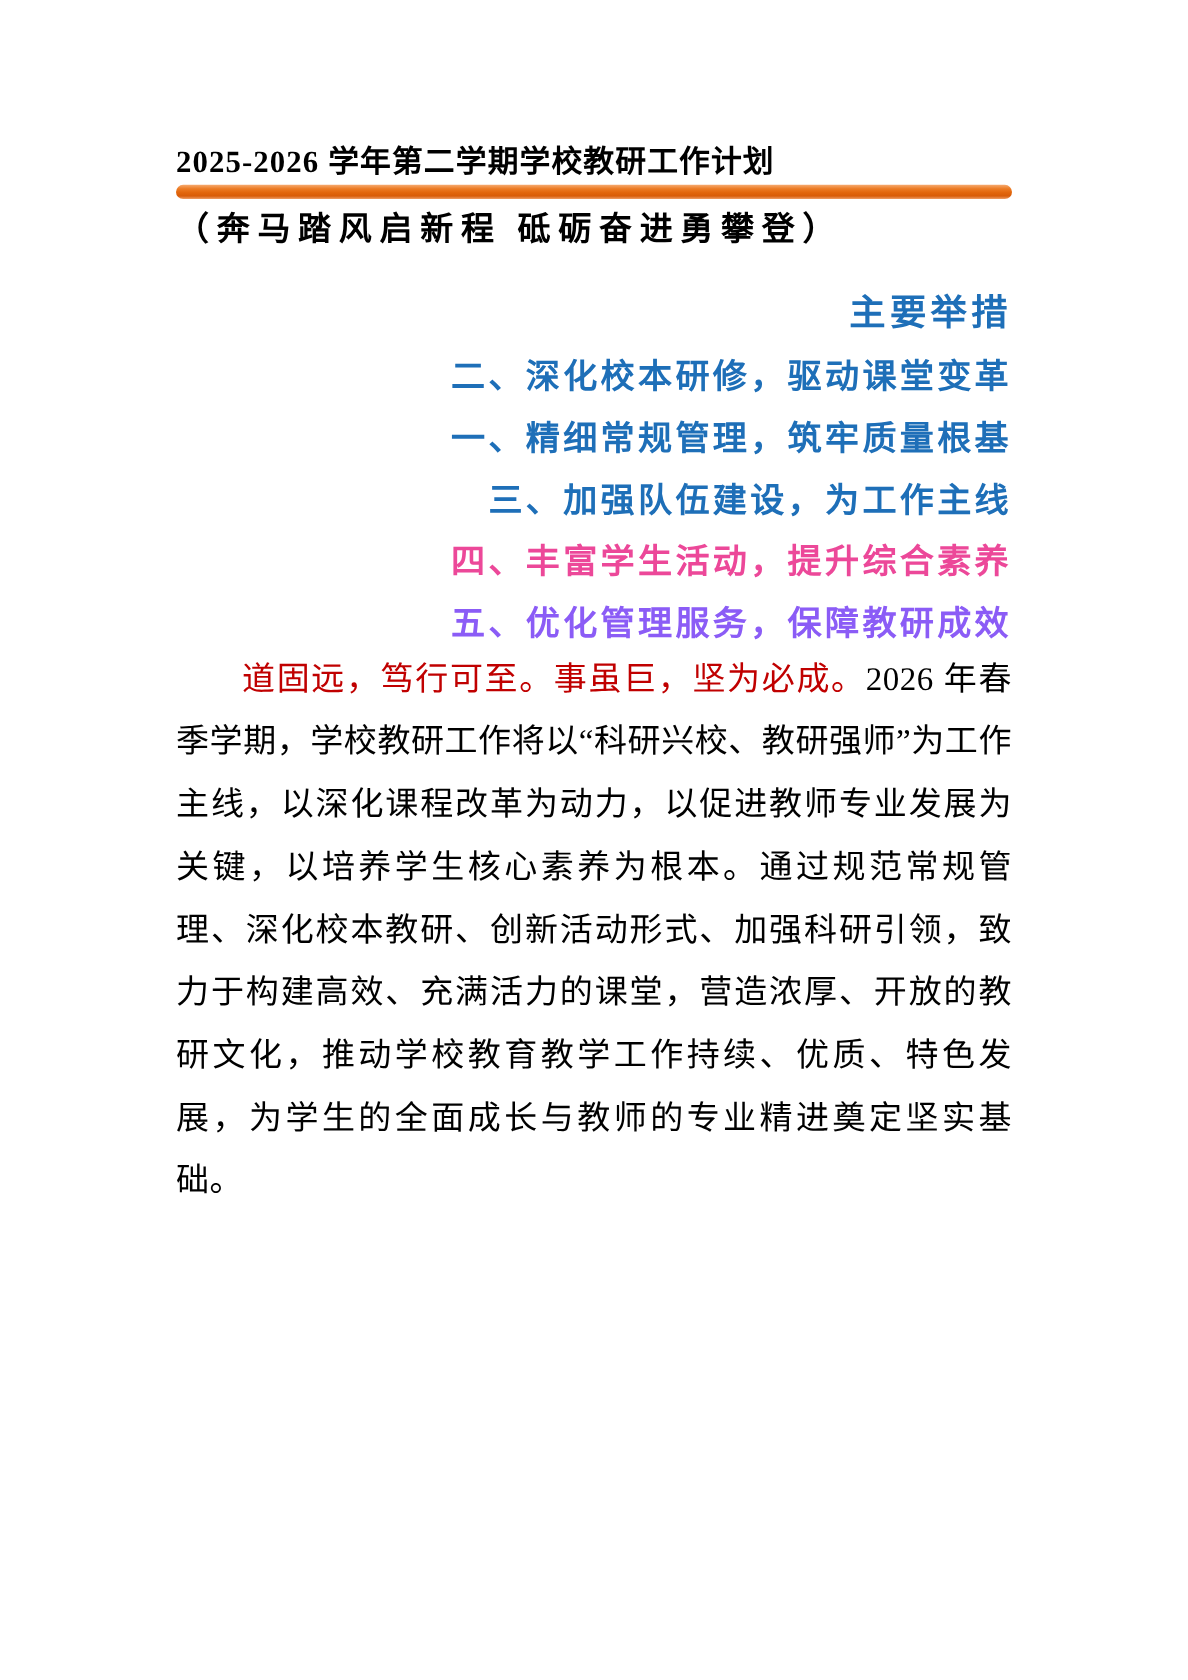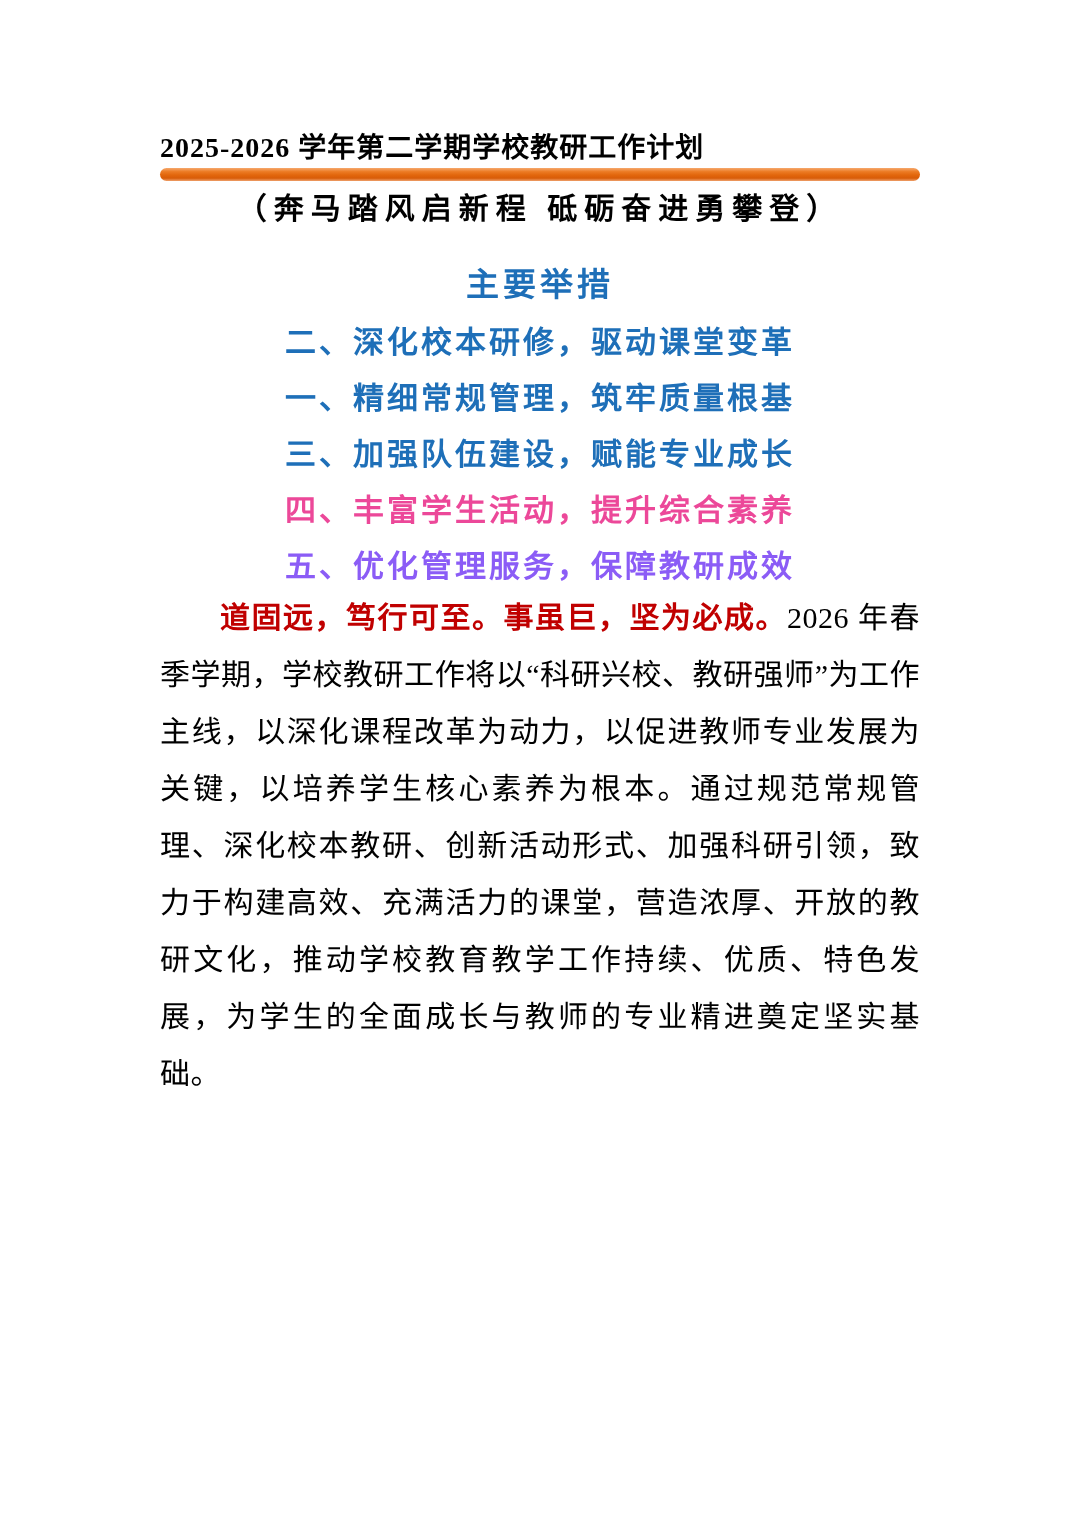--- a/index.html
+++ b/index.html
@@ -31,29 +31,29 @@
   }
   .accent-bar {
     margin-top: 6px;
     height: 13px;
     width: 100%;
     border-radius: 7px;
     background: linear-gradient(180deg, #f6a96e 0%, #ec7b24 28%, #e2660c 55%, #d85c08 78%, #efa06a 100%);
   }
   .doc-subtitle {
     margin-top: 10px;
-    text-align: center;
+    text-align: left;
     font-weight: 700;
     font-size: 30px;
     letter-spacing: 7px;
     line-height: 1.2;
     white-space: nowrap;
   }
   .measures {
-    text-align: center;
+    text-align: right;
     margin-top: 40px;
   }
   .measures-heading {
     margin-top: 30px;
     font-size: 33px;
     font-weight: 700;
     letter-spacing: 4px;
     line-height: 1.1;
   }
   .measure-item {
@@ -78,39 +78,39 @@
     line-height: 57px;
     text-align: justify;
     text-justify: inter-ideograph;
     text-indent: 60px;
     letter-spacing: 0.5px;
   }
   .body-para.tail-gap {
     margin-top: 0;
   }
   .lead-quote {
-    font-weight: 700;
+    font-weight: 400;
   }
 </style>
 </head>
 <body>
 
 <div class="page">
 
   <h1 class="doc-title">2025-2026 学年第二学期学校教研工作计划</h1>
 
   <div class="accent-bar"></div>
 
   <div class="doc-subtitle">（奔马踏风启新程 砥砺奋进勇攀登）</div>
 
   <div class="measures">
     <div class="measures-heading" style="color:#1e6fb8;">主要举措</div>
     <div class="measure-item" style="color:#1e6fb8;">二、深化校本研修，驱动课堂变革</div>
     <div class="measure-item" style="color:#1e6fb8;">一、精细常规管理，筑牢质量根基</div>
-    <div class="measure-item" style="color:#1e6fb8;">三、加强队伍建设，赋能专业成长</div>
+    <div class="measure-item" style="color:#1e6fb8;">三、加强队伍建设，为工作主线</div>
     <div class="measure-item" style="color:#ec4899;">四、丰富学生活动，提升综合素养</div>
     <div class="measure-item" style="color:#8b5cf6;">五、优化管理服务，保障教研成效</div>
   </div>
 
 
   <p class="body-para"><span class="lead-quote" style="color:#c00000;">道固远，笃行可至。事虽巨，坚为必成。</span><span>2026 年春季学期，学校教研工作将以“科研兴校、教研强师”为工作主线，以深化课程改革为动力，以促进教师专业发展为关键，以培养学生核心素养为根本。通过规范常规管理、深化校本教研、创新活动形式、加强科研引领，致力于构建高效、充满活力的课堂，营造浓厚、开放的教研文化，推动学校教育教学工作持续、优质、特色发展，为学生的全面成长与教师的专业精进奠定坚实基础。</span></p>
 
 
 
 

